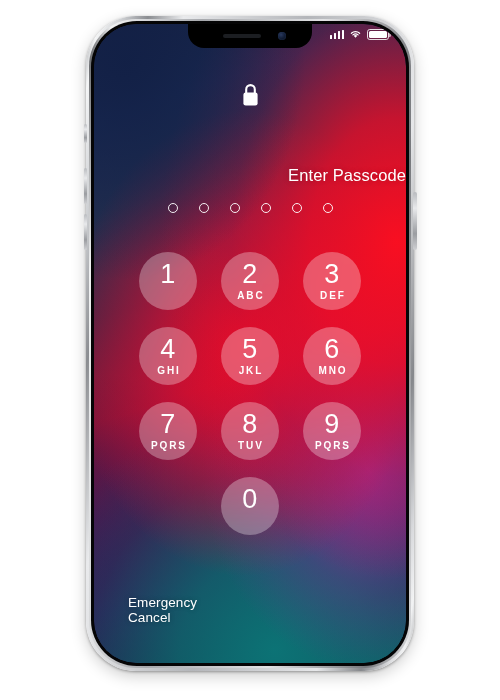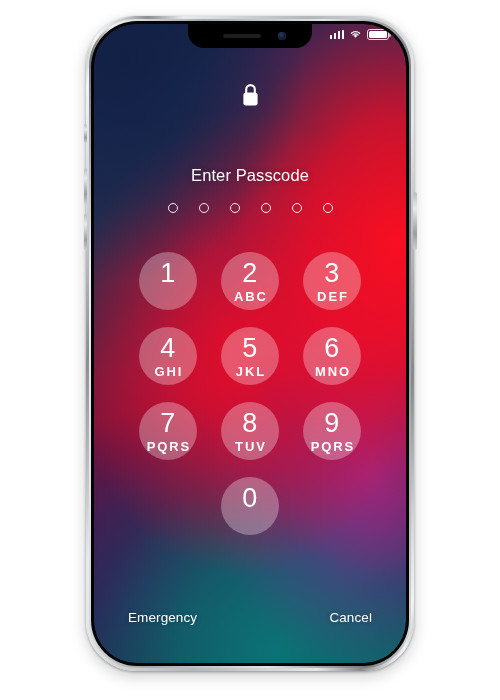--- a/index.html
+++ b/index.html
@@ -202,21 +202,21 @@
     z-index: 5;
   }
   .lock-icon { width: 21px; height: 26px; display: block; }
 
   
   .passcode-area {
     position: absolute;
     top: 142px;
     left: 0; right: 0;
     z-index: 5;
-    text-align: center;
+    text-align: right;
   }
   .prompt-text {
     color: #ffffff;
     font-size: 16.5px;
     font-weight: 400;
     letter-spacing: 0.1px;
     text-shadow: 0 0 6px rgba(0,0,0,0.22);
   }
   .dots-row {
     margin-top: 18px;
@@ -265,40 +265,41 @@
   }
   .key-digit {
     color: #ffffff;
     font-size: 27px;
     font-weight: 300;
     line-height: 1;
     letter-spacing: 0.3px;
   }
   .key-letters {
     color: #ffffff;
-    font-size: 13px;
+    font-size: 10px;
     font-weight: 600;
     letter-spacing: 1.9px;
     margin-top: 3px;
     margin-left: 1.9px;
     line-height: 1;
   }
   .key.no-letters .key-digit { margin-top: 0px; }
   .key.no-letters .key-letters { visibility: hidden; }
 
   
   .bottom-actions {
     position: absolute;
     bottom: 38px;
     left: 0; right: 0;
     display: flex;
     justify-content: space-between;
     padding: 0 34px;
     box-sizing: border-box;
     z-index: 5;
+    flex-direction: column;
   }
   .action-btn {
     color: #ffffff;
     font-size: 13.5px;
     font-weight: 400;
     cursor: pointer;
     letter-spacing: 0.1px;
     text-shadow: 0 0 5px rgba(0,0,0,0.28);
   }
 

